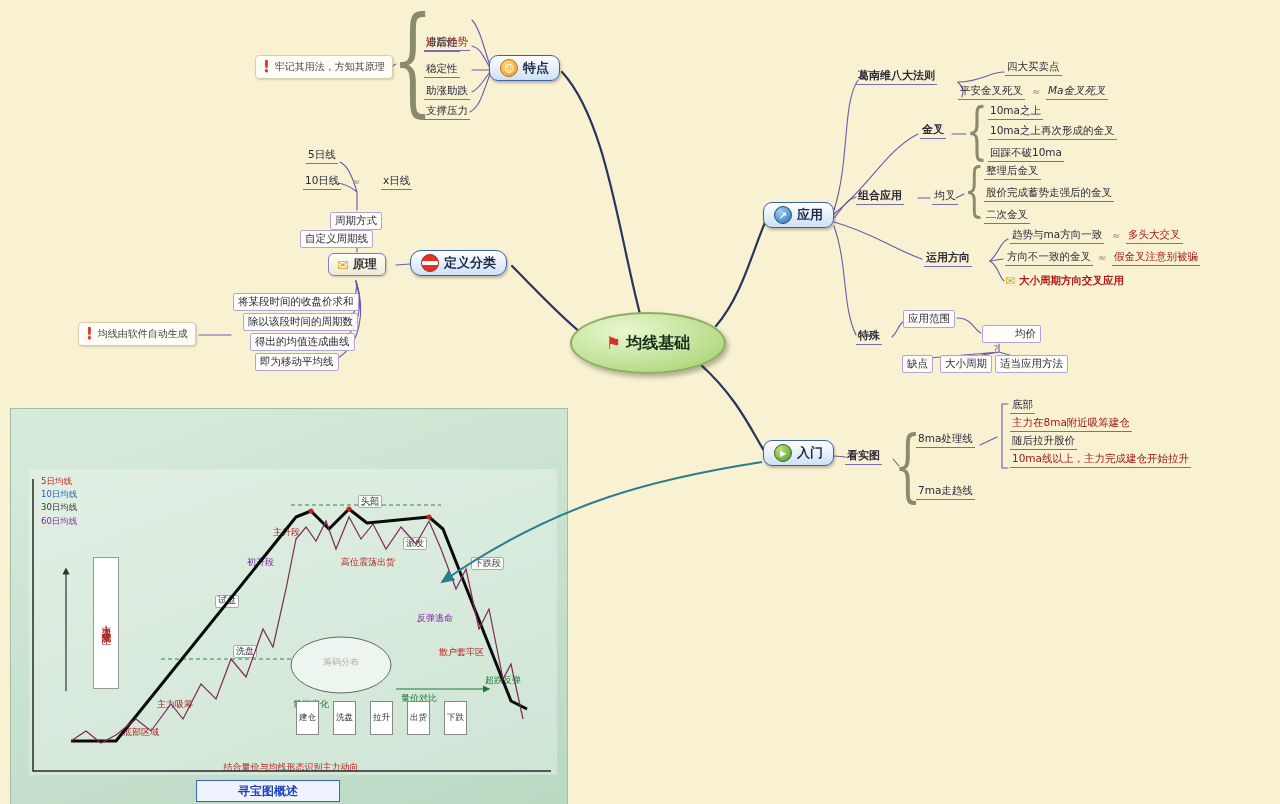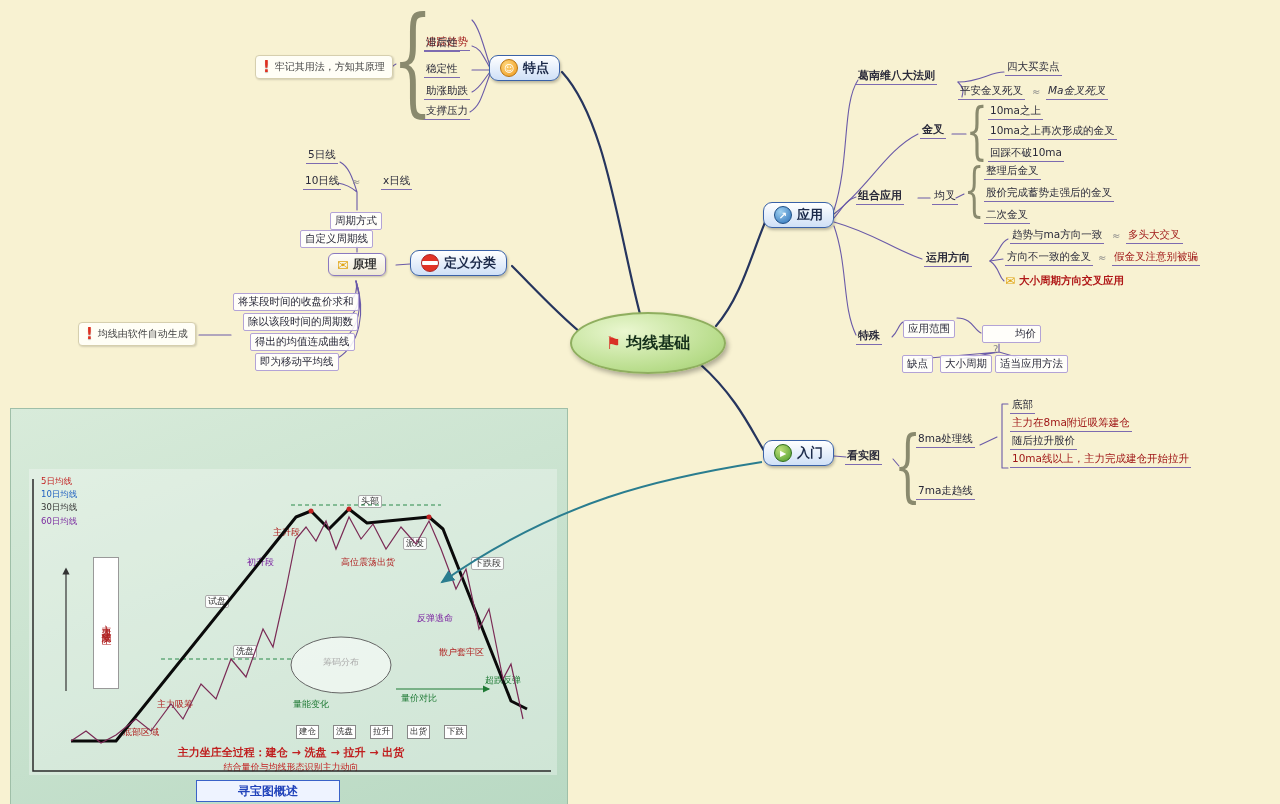--- a/index.html
+++ b/index.html
@@ -58,22 +58,22 @@
     border-radius:4px;box-shadow:1px 2px 3px rgba(0,0,0,.25);display:flex;align-items:center;
     justify-content:center;font-size:26px;font-weight:bold;letter-spacing:10px;color:#111;}
   .legend{position:absolute;left:30px;top:66px;font-size:8.5px;line-height:1.55;z-index:3;}
   .lg0{color:#c22222;} .lg1{color:#2262c2;} .lg2{color:#333;} .lg3{color:#7a2aa0;}
   .vnote{position:absolute;left:82px;top:148px;width:24px;height:130px;background:#fff;
     border:1px solid #999;writing-mode:vertical-rl;display:flex;align-items:center;justify-content:center;
     font-size:10px;color:#b02222;z-index:3;letter-spacing:2px;}
   .chip{position:absolute;font-size:9px;white-space:nowrap;line-height:1.2;z-index:4;}
   .chip.bg{background:rgba(255,255,255,.9);border:1px solid #aaa;padding:0 2px;border-radius:2px;color:#333;}
   .c-red{color:#b02020;} .c-green{color:#1f7a35;} .c-purple{color:#7a1fa0;} .c-plain{color:#444;}
-  .stagebox{position:absolute;top:316px;font-size:8.5px;background:#fff;border:1px solid #888;
-    padding:0 2px;color:#333;z-index:4;}
+  .stagebox{position:absolute;top:292px;font-size:8.5px;background:#fff;border:1px solid #888;
+    padding:10px 2px;color:#333;z-index:4;}
   .cap1{position:absolute;left:70px;top:336px;width:420px;text-align:center;font-size:11px;
     font-weight:bold;color:#c02020;z-index:4;}
   .cap2{position:absolute;left:70px;top:352px;width:420px;text-align:center;font-size:9px;
     color:#c02020;z-index:4;}
   .map-footer{position:absolute;left:185px;top:371px;width:142px;height:20px;border:1.5px solid #3a62c8;
     background:#eef3ff;color:#2244bb;font-weight:bold;font-size:12px;display:flex;align-items:center;
     justify-content:center;z-index:4;}
 </style>
 </head>
 <body>
@@ -105,40 +105,39 @@
     </svg>
     <div class="legend">
       <div class="lg0">5日均线</div>
       <div class="lg1">10日均线</div>
       <div class="lg2">30日均线</div>
       <div class="lg3">60日均线</div>
     </div>
     <div class="vnote">主力建仓成本区</div>
     <div class="chip c-red" style="left:112px;top:318px;">底部区域</div>
     <div class="chip c-red" style="left:146px;top:290px;">主力吸筹</div>
-    <div class="chip bg" style="left:194px;top:186px;">试盘</div>
+    <div class="chip bg" style="left:204px;top:186px;font-family:Liberation Mono, monospace;">试盘</div>
     <div class="chip bg" style="left:222px;top:236px;">洗盘</div>
     <div class="chip c-purple" style="left:236px;top:148px;">初升段</div>
     <div class="chip c-red" style="left:262px;top:118px;">主升段</div>
     <div class="chip bg" style="left:310px;top:86px;margin-left:37px;">头部</div>
     <div class="chip c-red" style="left:330px;top:148px;">高位震荡出货</div>
     <div class="chip bg" style="left:392px;top:128px;">派发</div>
     <div class="chip c-purple" style="left:406px;top:204px;">反弹逃命</div>
     <div class="chip bg" style="left:460px;top:148px;">下跌段</div>
     <div class="chip c-green" style="left:474px;top:266px;">超跌反弹</div>
     <div class="chip c-green" style="left:282px;top:290px;">量能变化</div>
     <div class="chip c-red" style="left:428px;top:238px;">散户套牢区</div>
     <div class="chip c-plain" style="left:312px;top:248px;">筹码分布</div>
     <div class="chip c-green" style="left:390px;top:284px;">量价对比</div>
     <div class="stagebox" style="left:285px;">建仓</div>
     <div class="stagebox" style="left:322px;">洗盘</div>
     <div class="stagebox" style="left:359px;">拉升</div>
     <div class="stagebox" style="left:396px;">出货</div>
     <div class="stagebox" style="left:433px;">下跌</div>
-    <div class="cap1">主力坐庄全过程：建仓 → 洗盘 → 拉升 → 出货</div>
     <div class="cap2">结合量价与均线形态识别主力动向</div>
     <div class="map-footer">寻宝图概述</div>
   </div>
 
   <svg class="layer" width="1280" height="804">
     <defs>
       <marker id="tarrow" markerWidth="9" markerHeight="9" refX="6" refY="3" orient="auto">
         <path d="M0,0 L7,3 L0,6 z" fill="#2a7d8f"></path>
       </marker>
     </defs>
@@ -199,21 +198,21 @@
     <span class="excl">!</span>
     <span>牢记其用法，方知其原理</span>
   </div>
   <span class="brace" style="left:392px;top:4px;font-size:118px;line-height:112px;">{</span>
   <span class="leaf red" style="left:424px;top:10px;margin-top:25px;">追踪趋势</span>
   <span class="leaf" style="left:424px;top:36px;">滞后性</span>
   <span class="leaf" style="left:424px;top:62px;">稳定性</span>
   <span class="leaf" style="left:424px;top:84px;">助涨助跌</span>
   <span class="leaf" style="left:424px;top:104px;">支撑压力</span>
 
-  <div class="pill" style="left:410px;top:250px;">
+  <div class="pill" style="left:410px;top:250px;border-radius:11px;">
     <span class="icircle ic-redwhite"></span>
     <span>定义分类</span>
   </div>
   <div class="mini-pill" style="left:328px;top:253px;">
     <span class="env">✉</span>
     <span>原理</span>
   </div>
   <span class="leaf" style="left:306px;top:148px;">5日线</span>
   <span class="leaf" style="left:303px;top:174px;">10日线</span>
   <span class="approx" style="left:352px;top:176px;">≈</span>
@@ -259,21 +258,21 @@
   <span class="leaf red" style="left:1126px;top:228px;">多头大交叉</span>
   <span class="leaf" style="left:1005px;top:250px;">方向不一致的金叉</span>
   <span class="approx" style="left:1098px;top:252px;">≈</span>
   <span class="leaf red" style="left:1112px;top:250px;">假金叉注意别被骗</span>
   <div class="rednote" style="left:1005px;top:274px;">
     <span class="env" style="font-size:12px;">✉</span>
     <span>大小周期方向交叉应用</span>
   </div>
 
   <span class="leaf bold" style="left:856px;top:328px;font-size:11px;">特殊</span>
-  <span class="boxitem" style="left:903px;top:310px;margin-top:10px;">应用范围</span>
+  <span class="boxitem" style="left:903px;top:310px;">应用范围</span>
   <span class="boxitem" style="left:982px;top:325px;padding-left:32px;">均价</span>
   <span class="qmark" style="left:993px;top:344px;">?</span>
   <span class="boxitem" style="left:902px;top:355px;">缺点</span>
   <span class="boxitem" style="left:940px;top:355px;">大小周期</span>
   <span class="boxitem" style="left:995px;top:355px;">适当应用方法</span>
 
   <div class="pill" style="left:763px;top:440px;">
     <span class="icircle ic-green">▶</span>
     <span>入门</span>
   </div>

